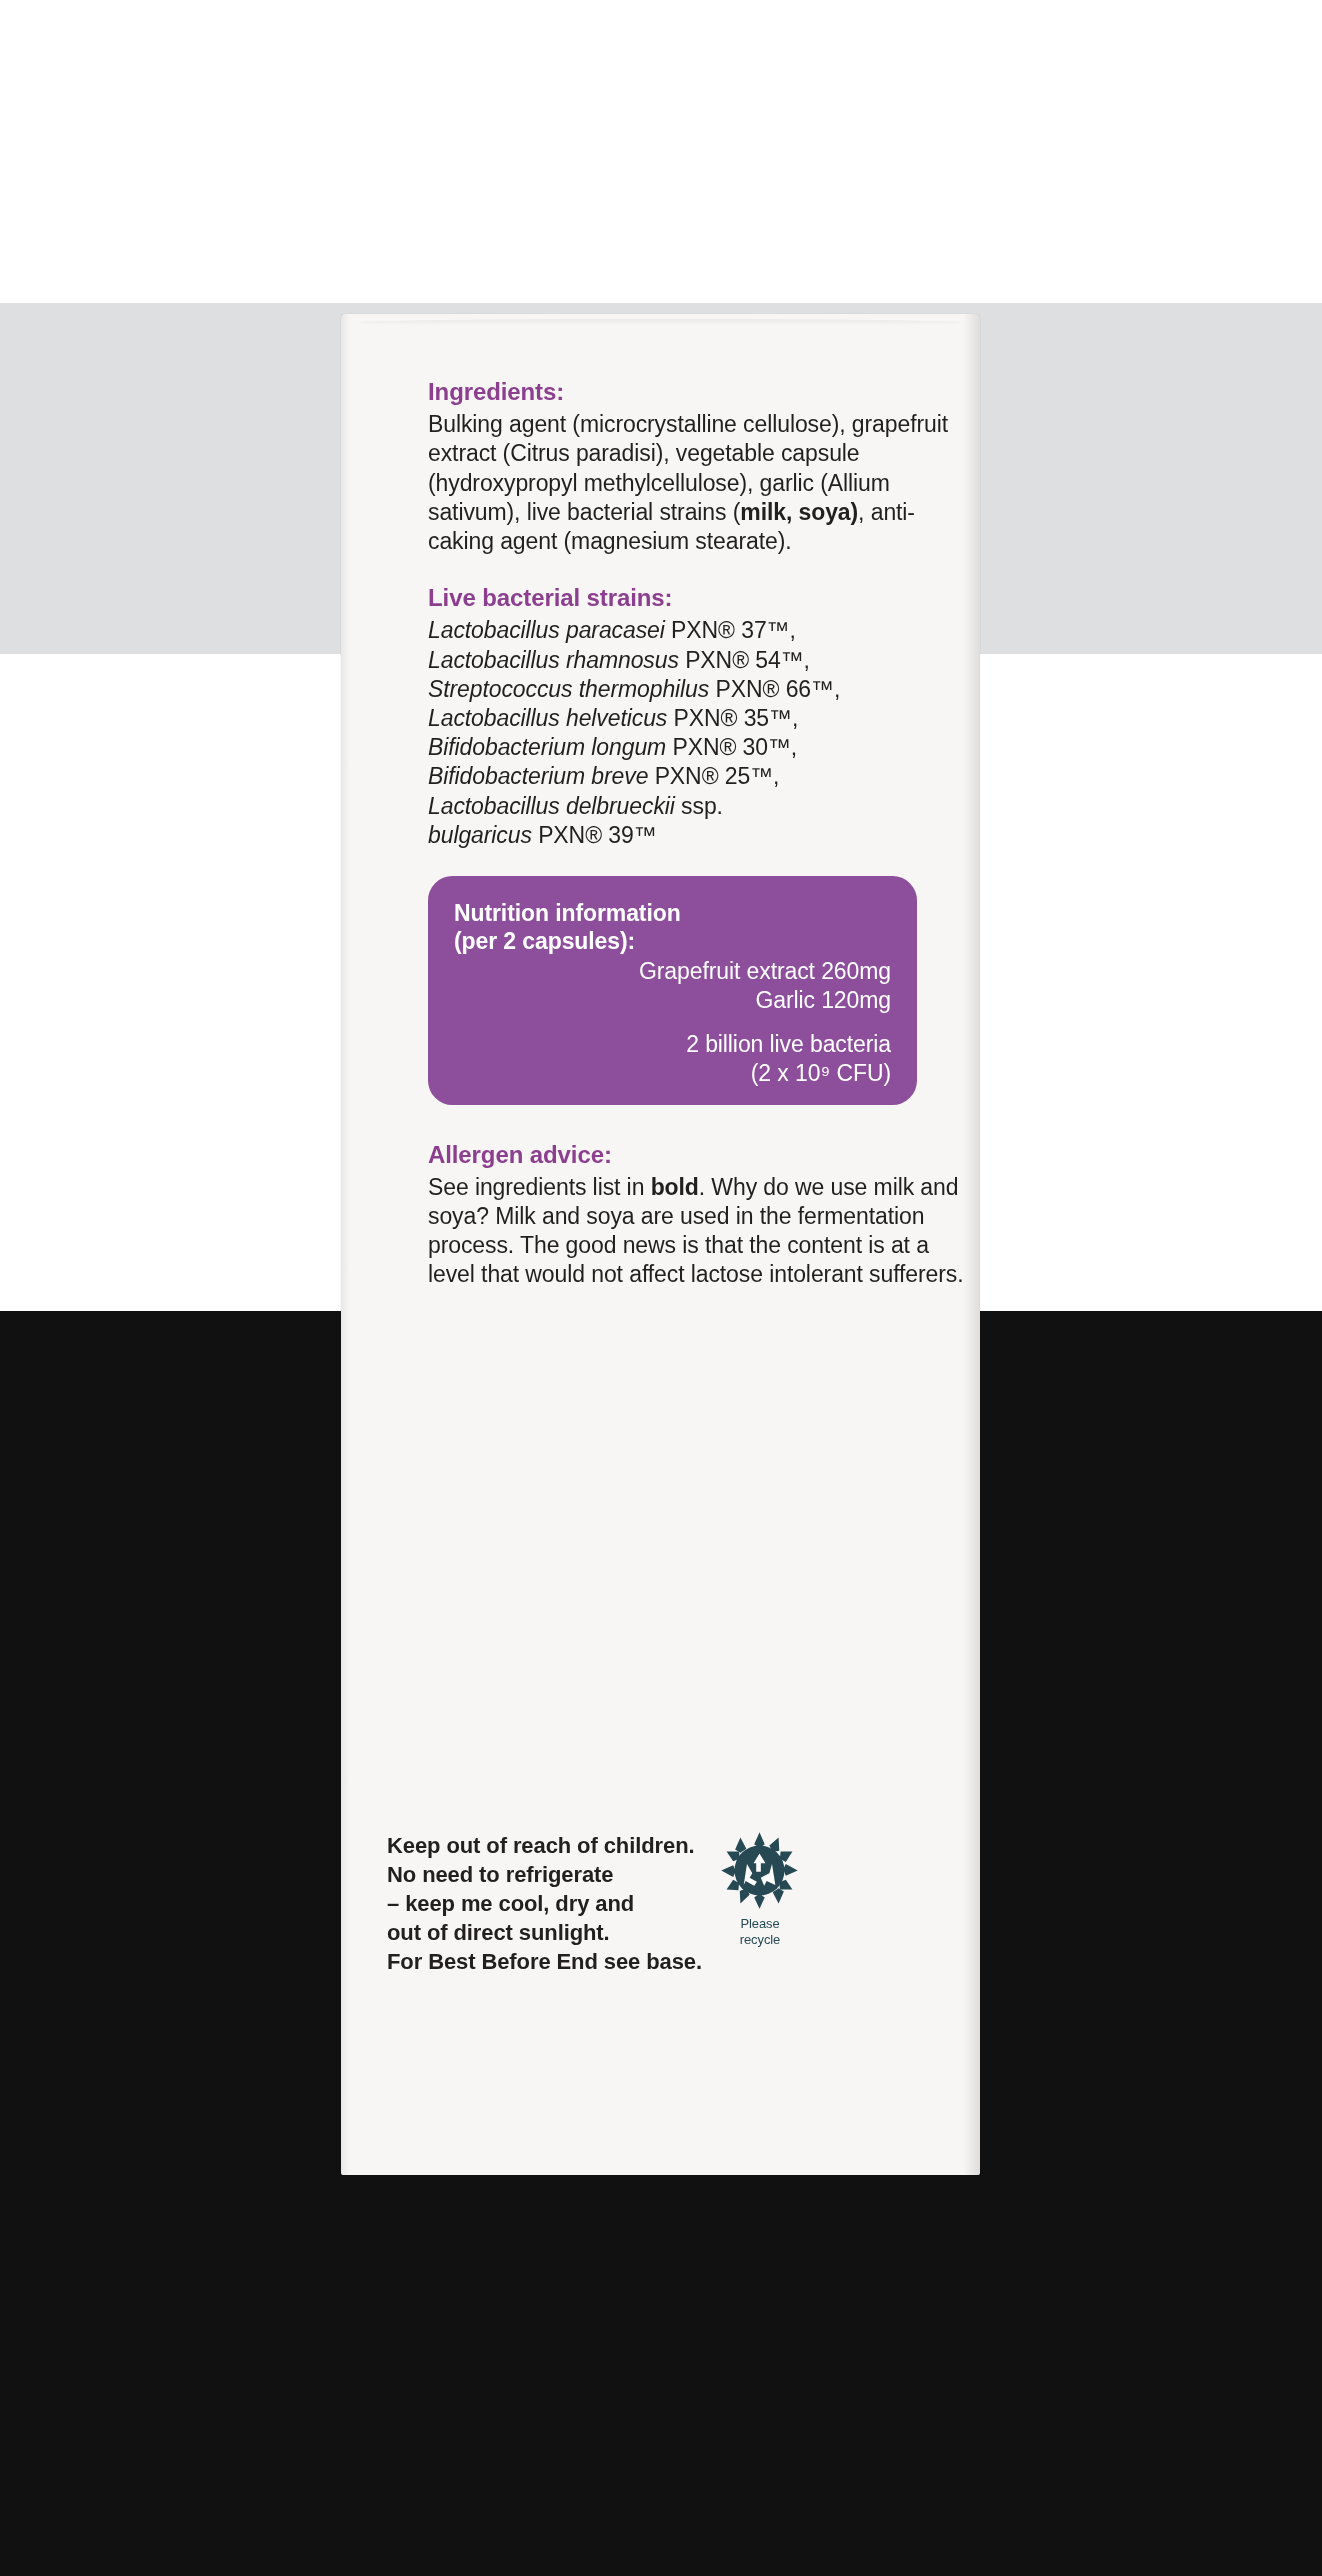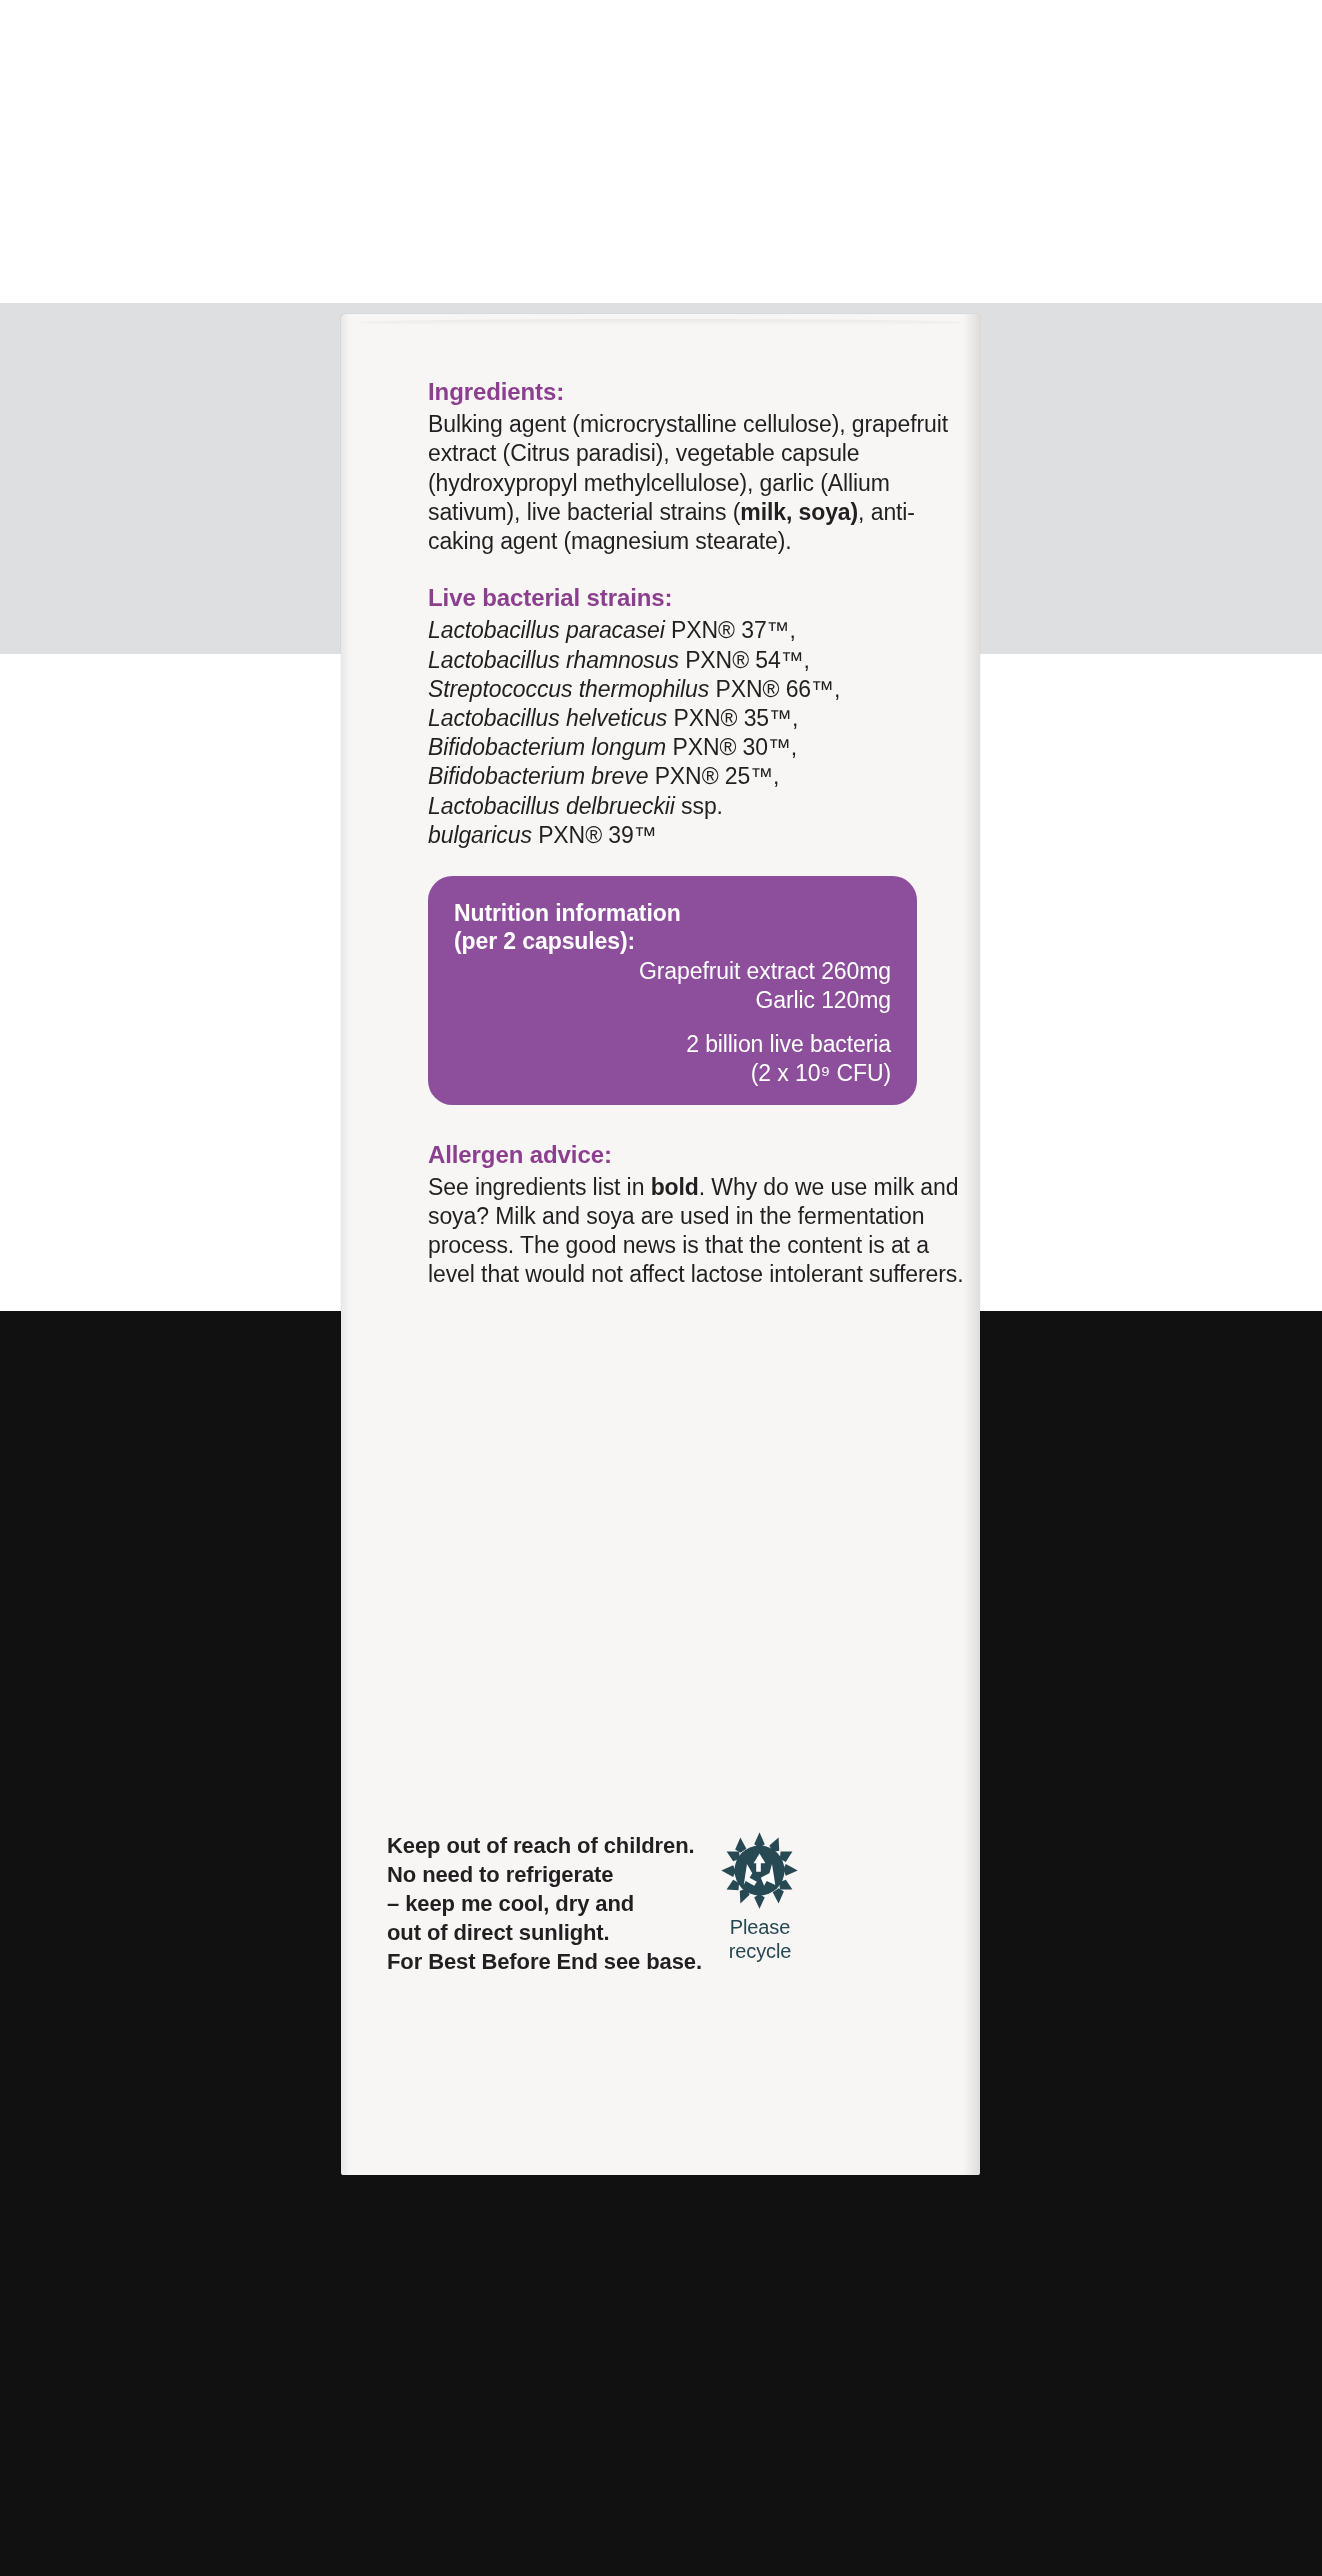--- a/index.html
+++ b/index.html
@@ -163,21 +163,21 @@
     max-width: 412px;
   }
   #recycle-block {
     width: 116px;
     text-align: center;
     margin-right: 19.3px;
   }
   #recycle-mark { display:block; margin: 0 auto; }
   #recycle-caption {
     color: #264954;
-    font-size: 20px;
+    font-size: 13px;
     line-height: 1.18;
     margin-top: 6.4px;
     white-space: pre-line;
     letter-spacing: -0.1px;
   }
 </style>
 </head>
 <body>
 
 <div class="bg-band" id="band-grey"></div>

